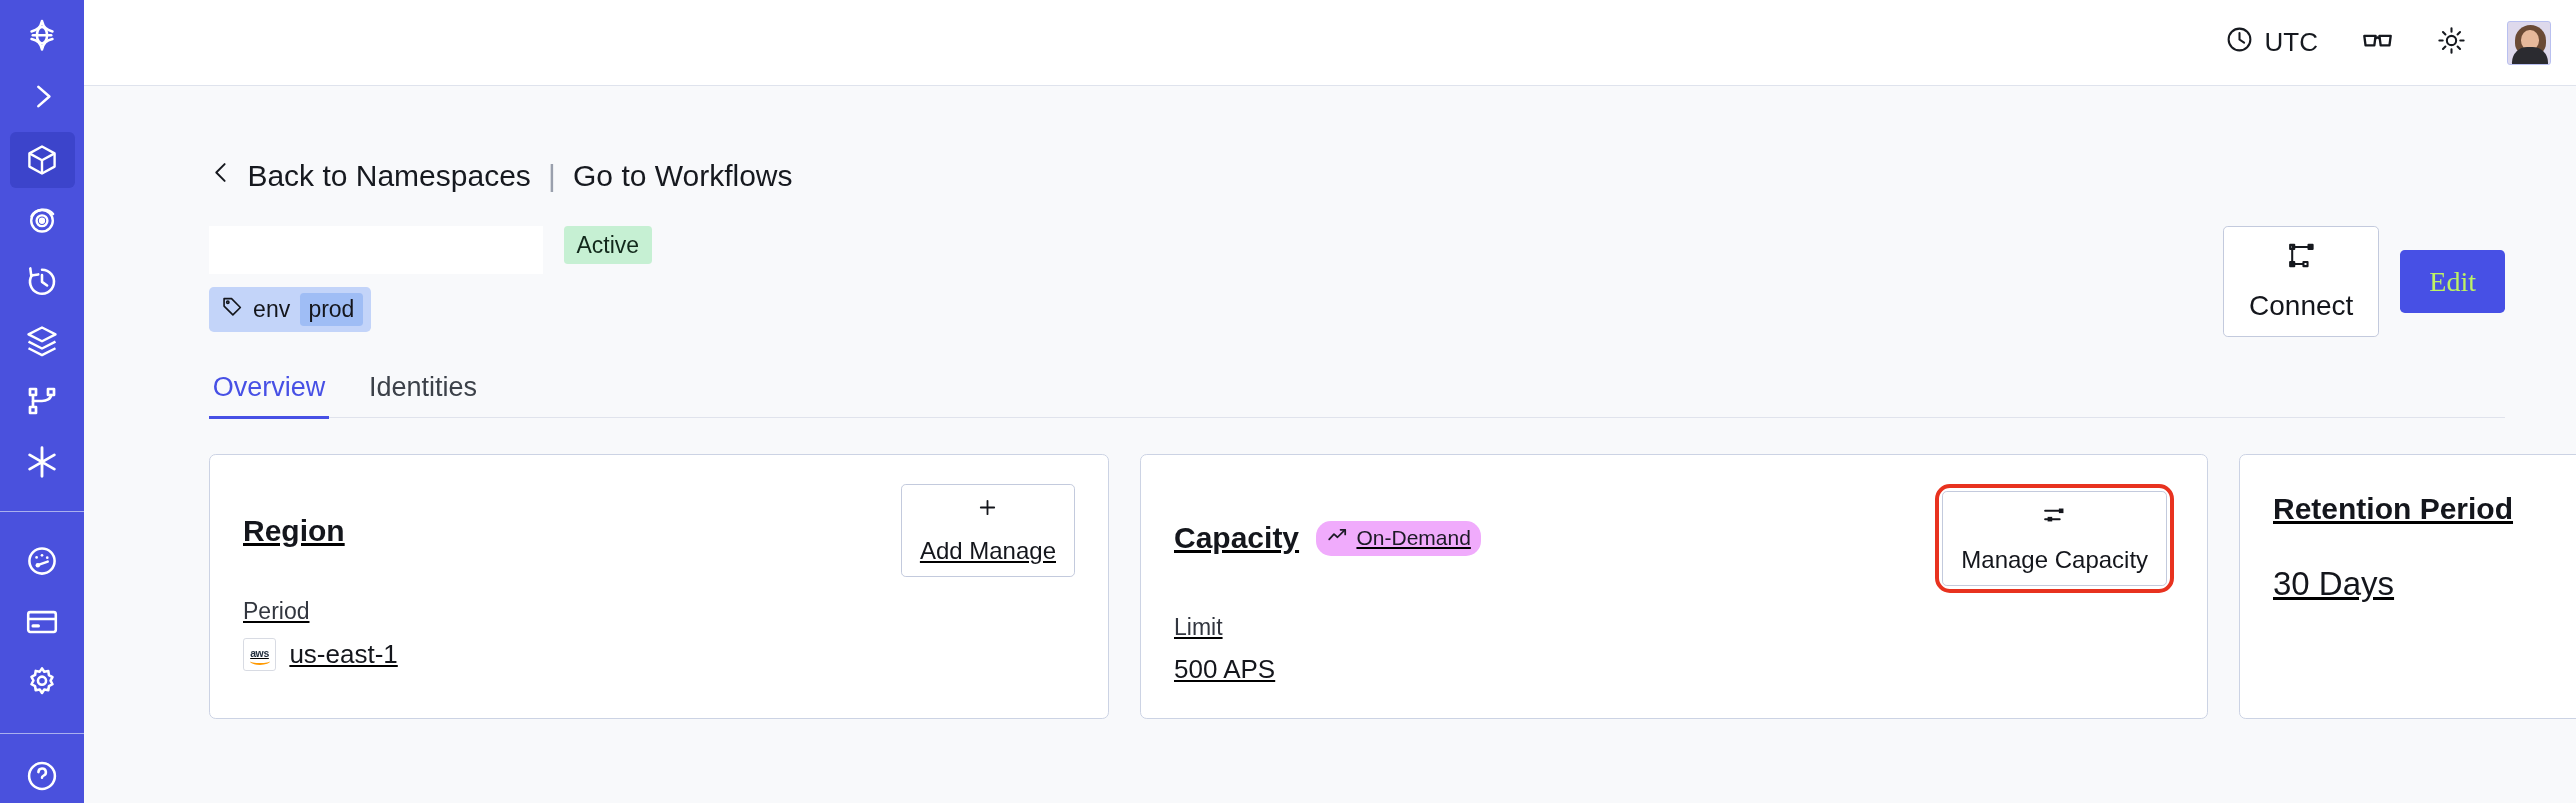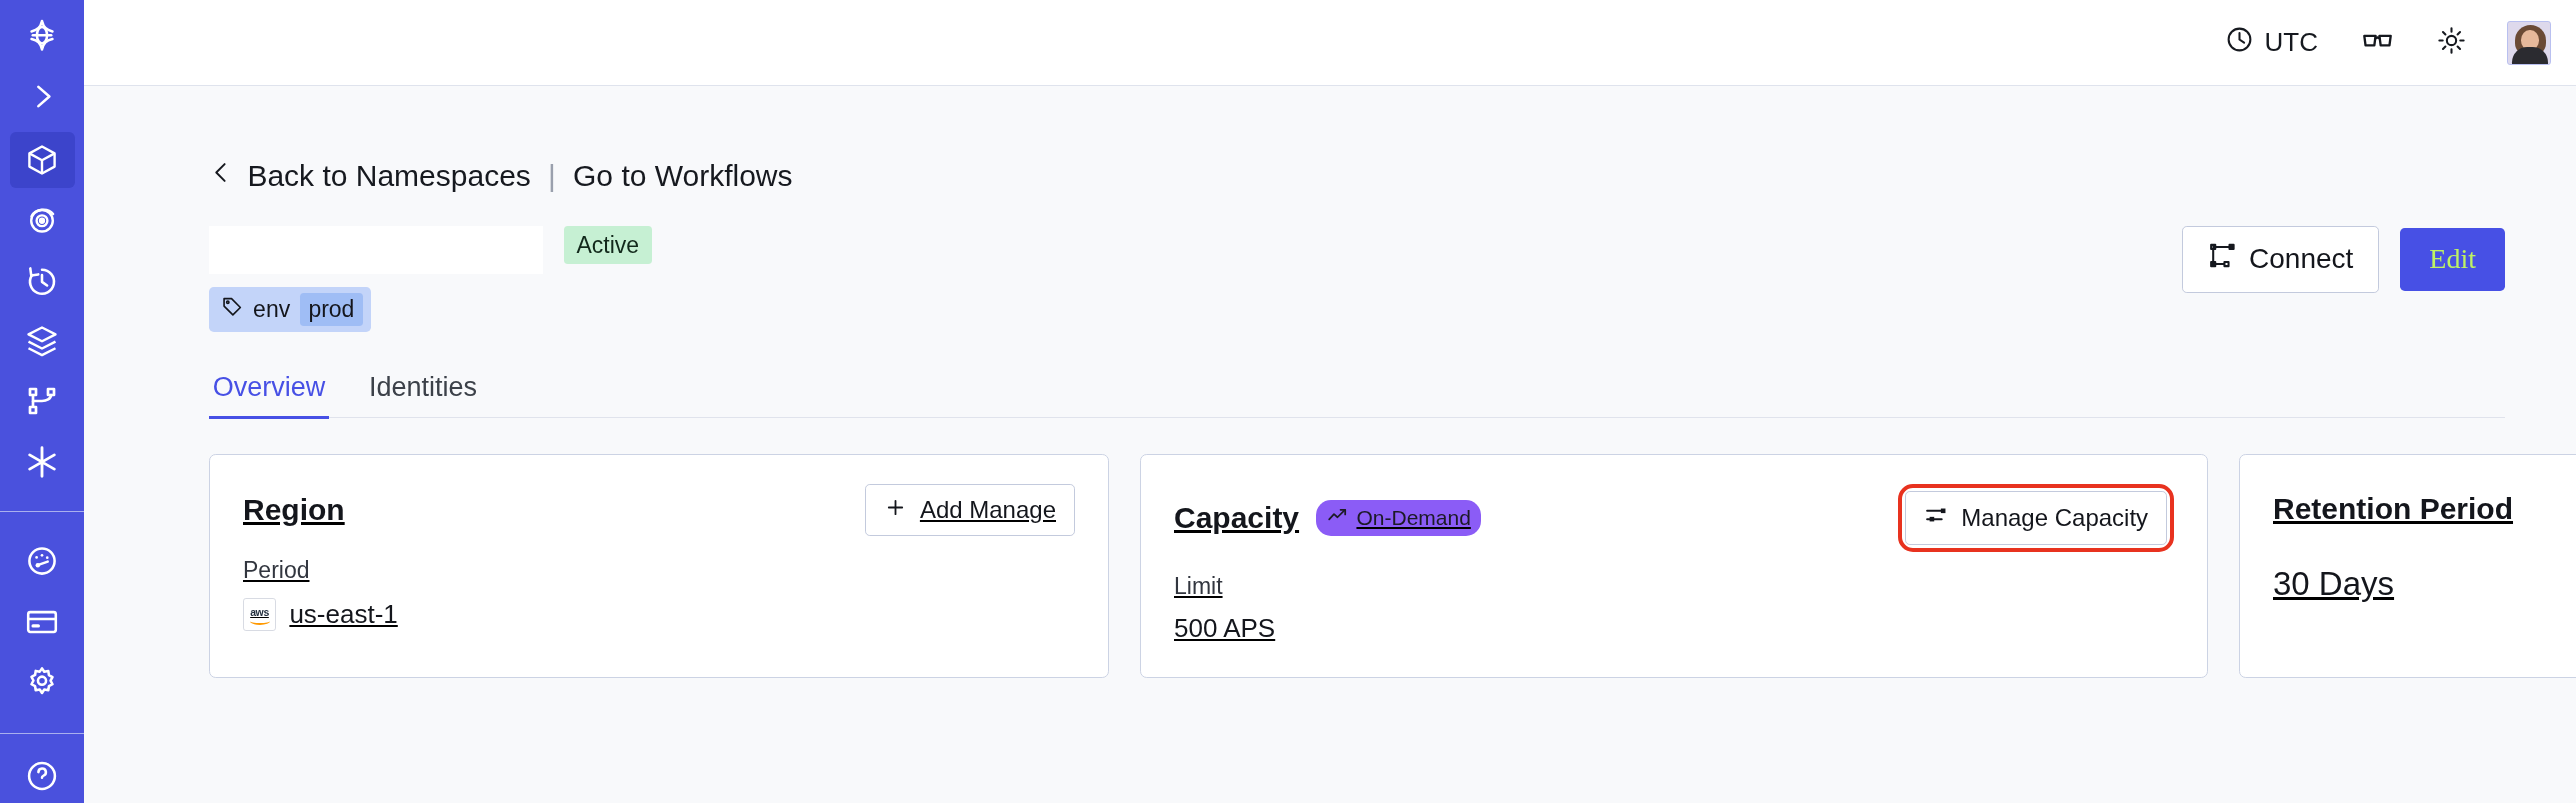--- a/index.html
+++ b/index.html
@@ -133,29 +133,30 @@
   .card.retention{ flex: 0 0 359px; }
 
   .card-head {
     display: flex; align-items: center; justify-content: space-between;
     min-height: 50px;
   }
   .card-head-left { display: flex; align-items: center; gap: 17.3px; }
   .card-title { font-size: 30px; font-weight: bold; color: #14161c; }
   .badge-ondemand {
     display: inline-flex; align-items: center; gap: 8.6px;
-    background: #8b5cf6; color: #1c1a26; border-radius: 15px;
+    background: #f0abfc; color: #1c1a26; border-radius: 15px;
     padding: 4.8px 10.5px; font-size: 21px;
   }
 
   .ghost-btn {
     display: inline-flex; align-items: center; gap: 12.5px;
     background: #ffffff; border: 1px solid #c3cadd; border-radius: 4.8px;
     padding: 10.5px 18px; font-size: 24px; color: #14161c; cursor: pointer;
     white-space: nowrap;
+    flex-direction: column;
   }
 
   .card-label { font-size: 23px; color: #32363f; margin-top: 21px; }
   .card-value { font-size: 26px; color: #14161c; margin-top: 13.4px;
                 display: flex; align-items: center; gap: 13.4px; }
   .card-value.big { font-size: 33px; margin-top: 31px; }
 
   .aws-logo {
     width: 33px; height: 33px; border: 1px solid #d8dbe3; border-radius: 2.9px;
     background: #fff; position: relative; flex: 0 0 33px;

